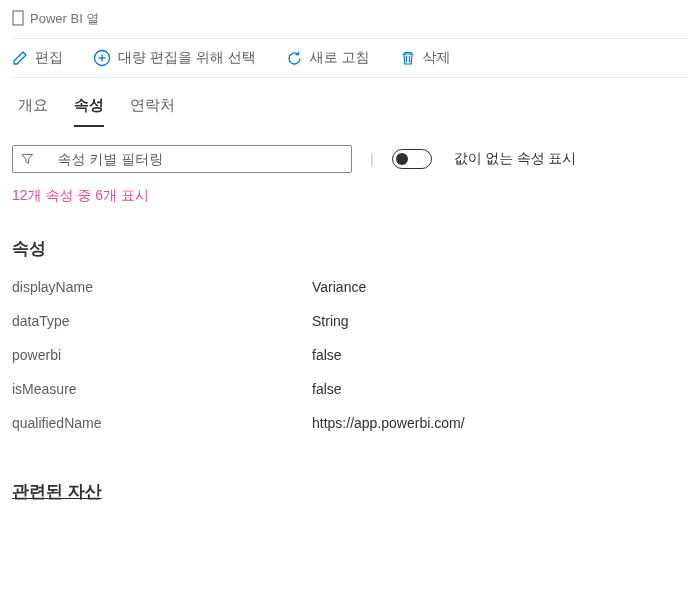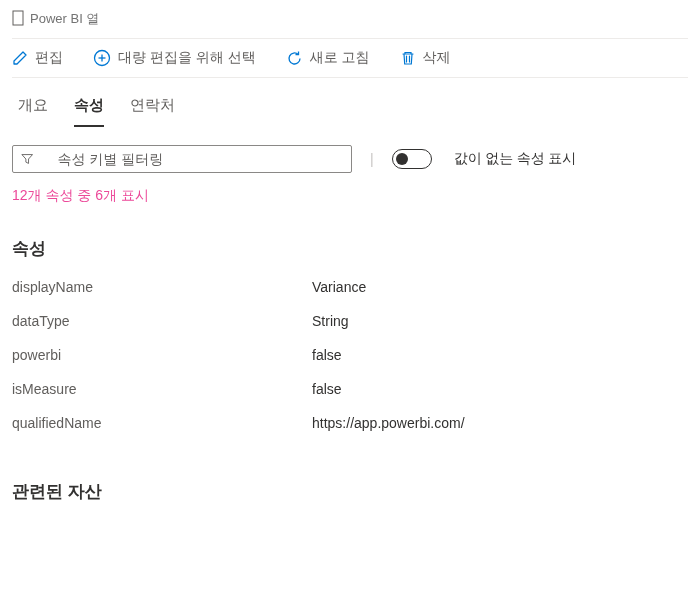--- a/index.html
+++ b/index.html
@@ -140,20 +140,21 @@
     .prop-val {
       color: #323130;
       font-size: 14px;
     }
     .link-val {
       color: #0078d4;
       cursor: pointer;
     }
     .related-section {
       padding-top: 26px;
+      text-decoration: underline;
     }
   </style>
 </head>
 <body>
 
 <div class="header-row">
   <svg width="12" height="16" viewBox="0 0 12 16" fill="none">
     <rect x="1" y="1" width="10" height="14" stroke="#605e5c" stroke-width="1" fill="none"></rect>
   </svg>
   <span>Power BI 열</span>

